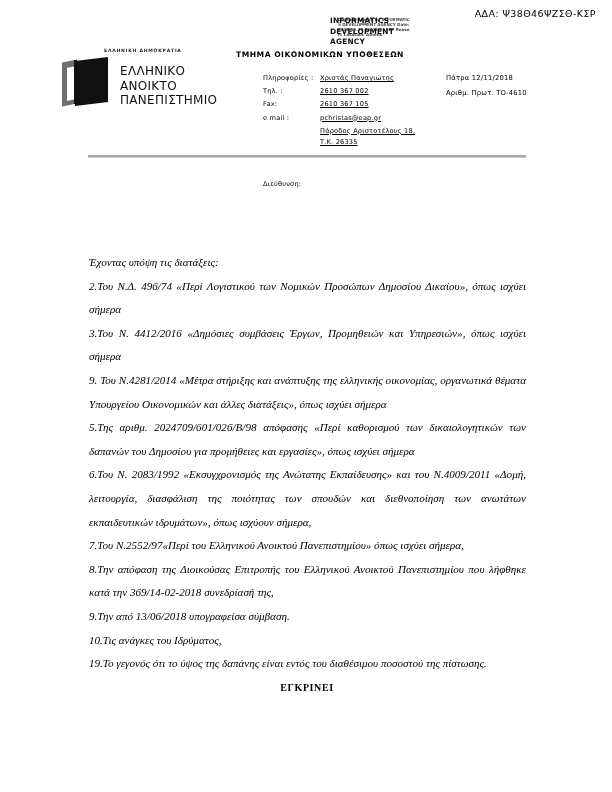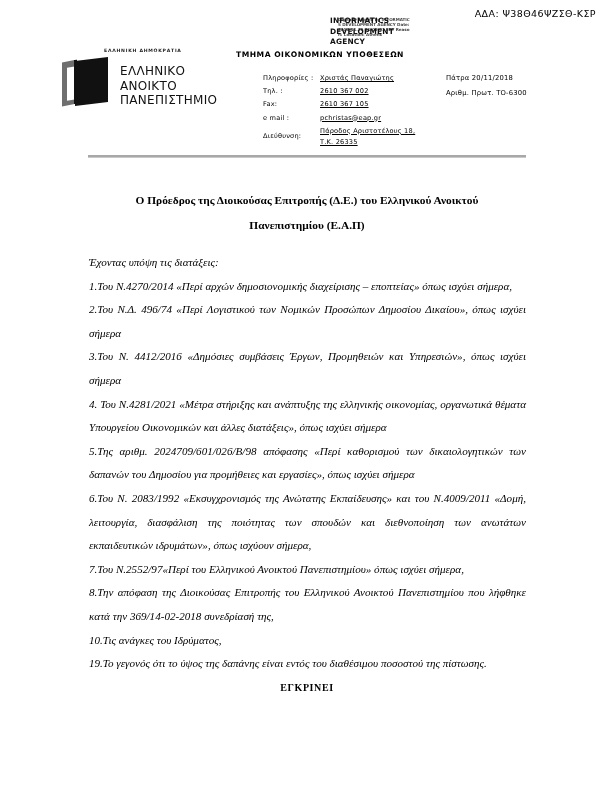--- a/index.html
+++ b/index.html
@@ -171,21 +171,21 @@
   .contact-row .c-label {
     width: 57px;
     flex: 0 0 57px;
     letter-spacing: 0.2px;
     padding-left: 22px;
   }
   .contact-row .c-val {
     letter-spacing: 0.2px;
     text-decoration: underline;
   }
-  .contact-row.addr .c-label { padding-top: 5px; }
+  .contact-row.addr .c-label { padding-top: 5px; margin-top: 48px; }
   .contact-row .c-val .l2 { display: block; margin-top: 3.4px; }
 
   
   .meta-right {
     position: absolute;
     top: 74px;
     left: 446px;
     font-family: "DejaVu Sans", sans-serif;
     font-size: 6.8px;
     color: #000;
@@ -294,40 +294,36 @@
     <div class="contact-row addr">
       <div class="c-label">Διεύθυνση:</div>
       <div class="c-val">
         <span>Πάροδος Αριστοτέλους 18,</span>
         <span class="l2">Τ.Κ. 26335</span>
       </div>
     </div>
   </div>
 
   <div class="meta-right">
-    <div>Πάτρα 20/11/2018</div>
-    <div>Αριθμ. Πρωτ. ΤΟ-6300</div>
+    <div>Πάτρα 12/11/2018</div>
+    <div>Αριθμ. Πρωτ. ΤΟ-4610</div>
   </div>
 
   <div class="divider"></div>
 
-  <div class="doc-title">
-    <div>Ο Πρόεδρος της Διοικούσας Επιτροπής (Δ.Ε.) του Ελληνικού Ανοικτού</div>
-    <div>Πανεπιστημίου (Ε.Α.Π)</div>
-  </div>
 
   <div class="body-text">
     <p class="nojust">Έχοντας υπόψη τις διατάξεις:</p>
-    <p>1.Του Ν.4270/2014 «Περί αρχών δημοσιονομικής διαχείρισης – εποπτείας» όπως ισχύει σήμερα,</p>
     <p>2.Του Ν.Δ. 496/74 «Περί Λογιστικού των Νομικών Προσώπων Δημοσίου Δικαίου», όπως ισχύει σήμερα</p>
     <p>3.Του Ν. 4412/2016 «Δημόσιες συμβάσεις Έργων, Προμηθειών και Υπηρεσιών», όπως ισχύει σήμερα</p>
-    <p>4. Του Ν.4281/2021 «Μέτρα στήριξης και ανάπτυξης της ελληνικής οικονομίας, οργανωτικά θέματα Υπουργείου Οικονομικών και άλλες διατάξεις», όπως ισχύει σήμερα</p>
+    <p>9. Του Ν.4281/2014 «Μέτρα στήριξης και ανάπτυξης της ελληνικής οικονομίας, οργανωτικά θέματα Υπουργείου Οικονομικών και άλλες διατάξεις», όπως ισχύει σήμερα</p>
     <p>5.Της αριθμ. 2024709/601/026/Β/98 απόφασης «Περί καθορισμού των δικαιολογητικών των δαπανών του Δημοσίου για προμήθειες και εργασίες», όπως ισχύει σήμερα</p>
     <p>6.Του Ν. 2083/1992 «Εκσυγχρονισμός της Ανώτατης Εκπαίδευσης» και του Ν.4009/2011 «Δομή, λειτουργία, διασφάλιση της ποιότητας των σπουδών και διεθνοποίηση των ανωτάτων εκπαιδευτικών ιδρυμάτων», όπως ισχύουν σήμερα,</p>
     <p class="nojust">7.Του Ν.2552/97«Περί του Ελληνικού Ανοικτού Πανεπιστημίου» όπως ισχύει σήμερα,</p>
     <p>8.Την απόφαση της Διοικούσας Επιτροπής του Ελληνικού Ανοικτού Πανεπιστημίου που λήφθηκε κατά την 369/14-02-2018 συνεδρίασή της,</p>
+    <p class="nojust">9.Την από 13/06/2018 υπογραφείσα σύμβαση.</p>
     <p class="nojust">10.Τις ανάγκες του Ιδρύματος,</p>
     <p>19.Το γεγονός ότι το ύψος της δαπάνης είναι εντός του διαθέσιμου ποσοστού της πίστωσης.</p>
   </div>
 
   <div class="approve">ΕΓΚΡΙΝΕΙ</div>
 
 </div>
 
 </body></html>

